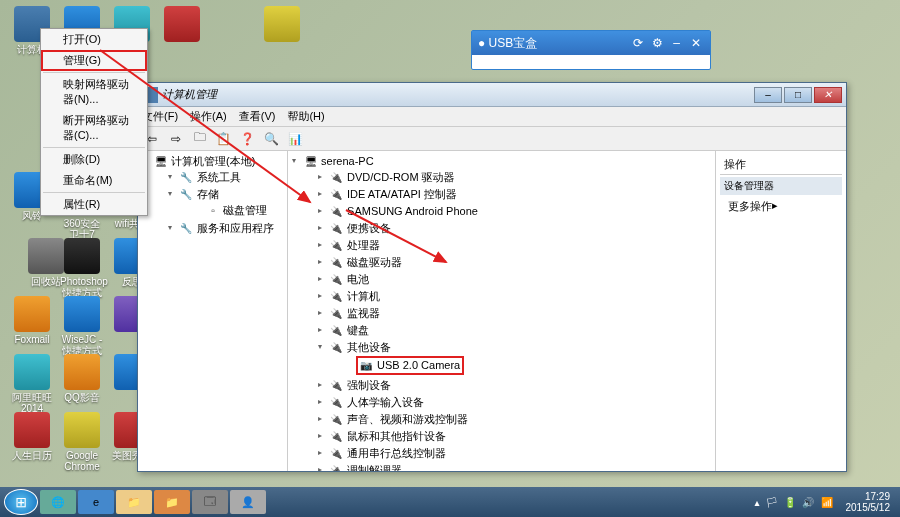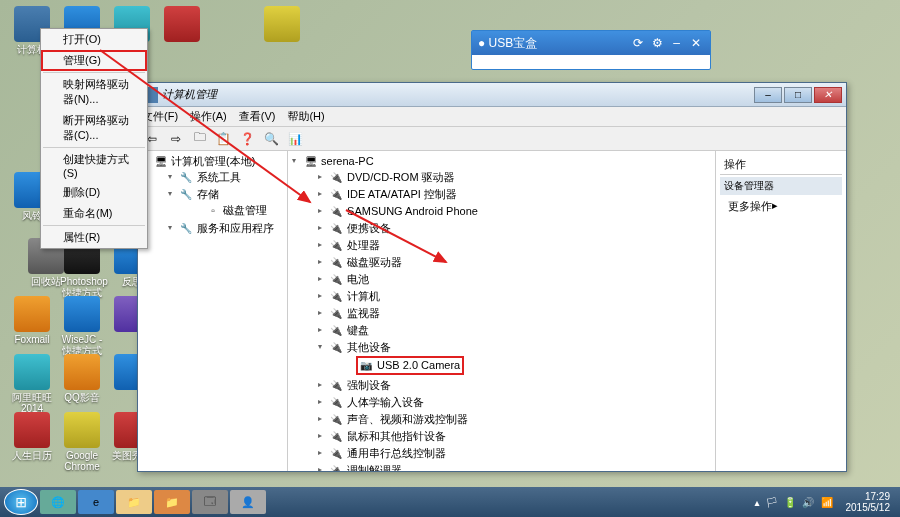--- a/index.html
+++ b/index.html
@@ -160,21 +160,20 @@
     </div>
   </div>
 
 <div class="context-menu" id="ctx-menu">
     <div class="item">打开(O)</div>
     <div class="item highlighted">管理(G)</div>
     <div class="sep"></div>
     <div class="item">映射网络驱动器(N)...</div>
     <div class="item">断开网络驱动器(C)...</div>
     <div class="sep"></div>
-    <div class="item">创建快捷方式(S)</div>
     <div class="item">删除(D)</div>
     <div class="item">重命名(M)</div>
     <div class="sep"></div>
     <div class="item">属性(R)</div>
   </div>
 
 <div class="usb-window">
   <div class="usb-title">
     <span>● <span>USB宝盒</span></span>
     <span class="controls">

